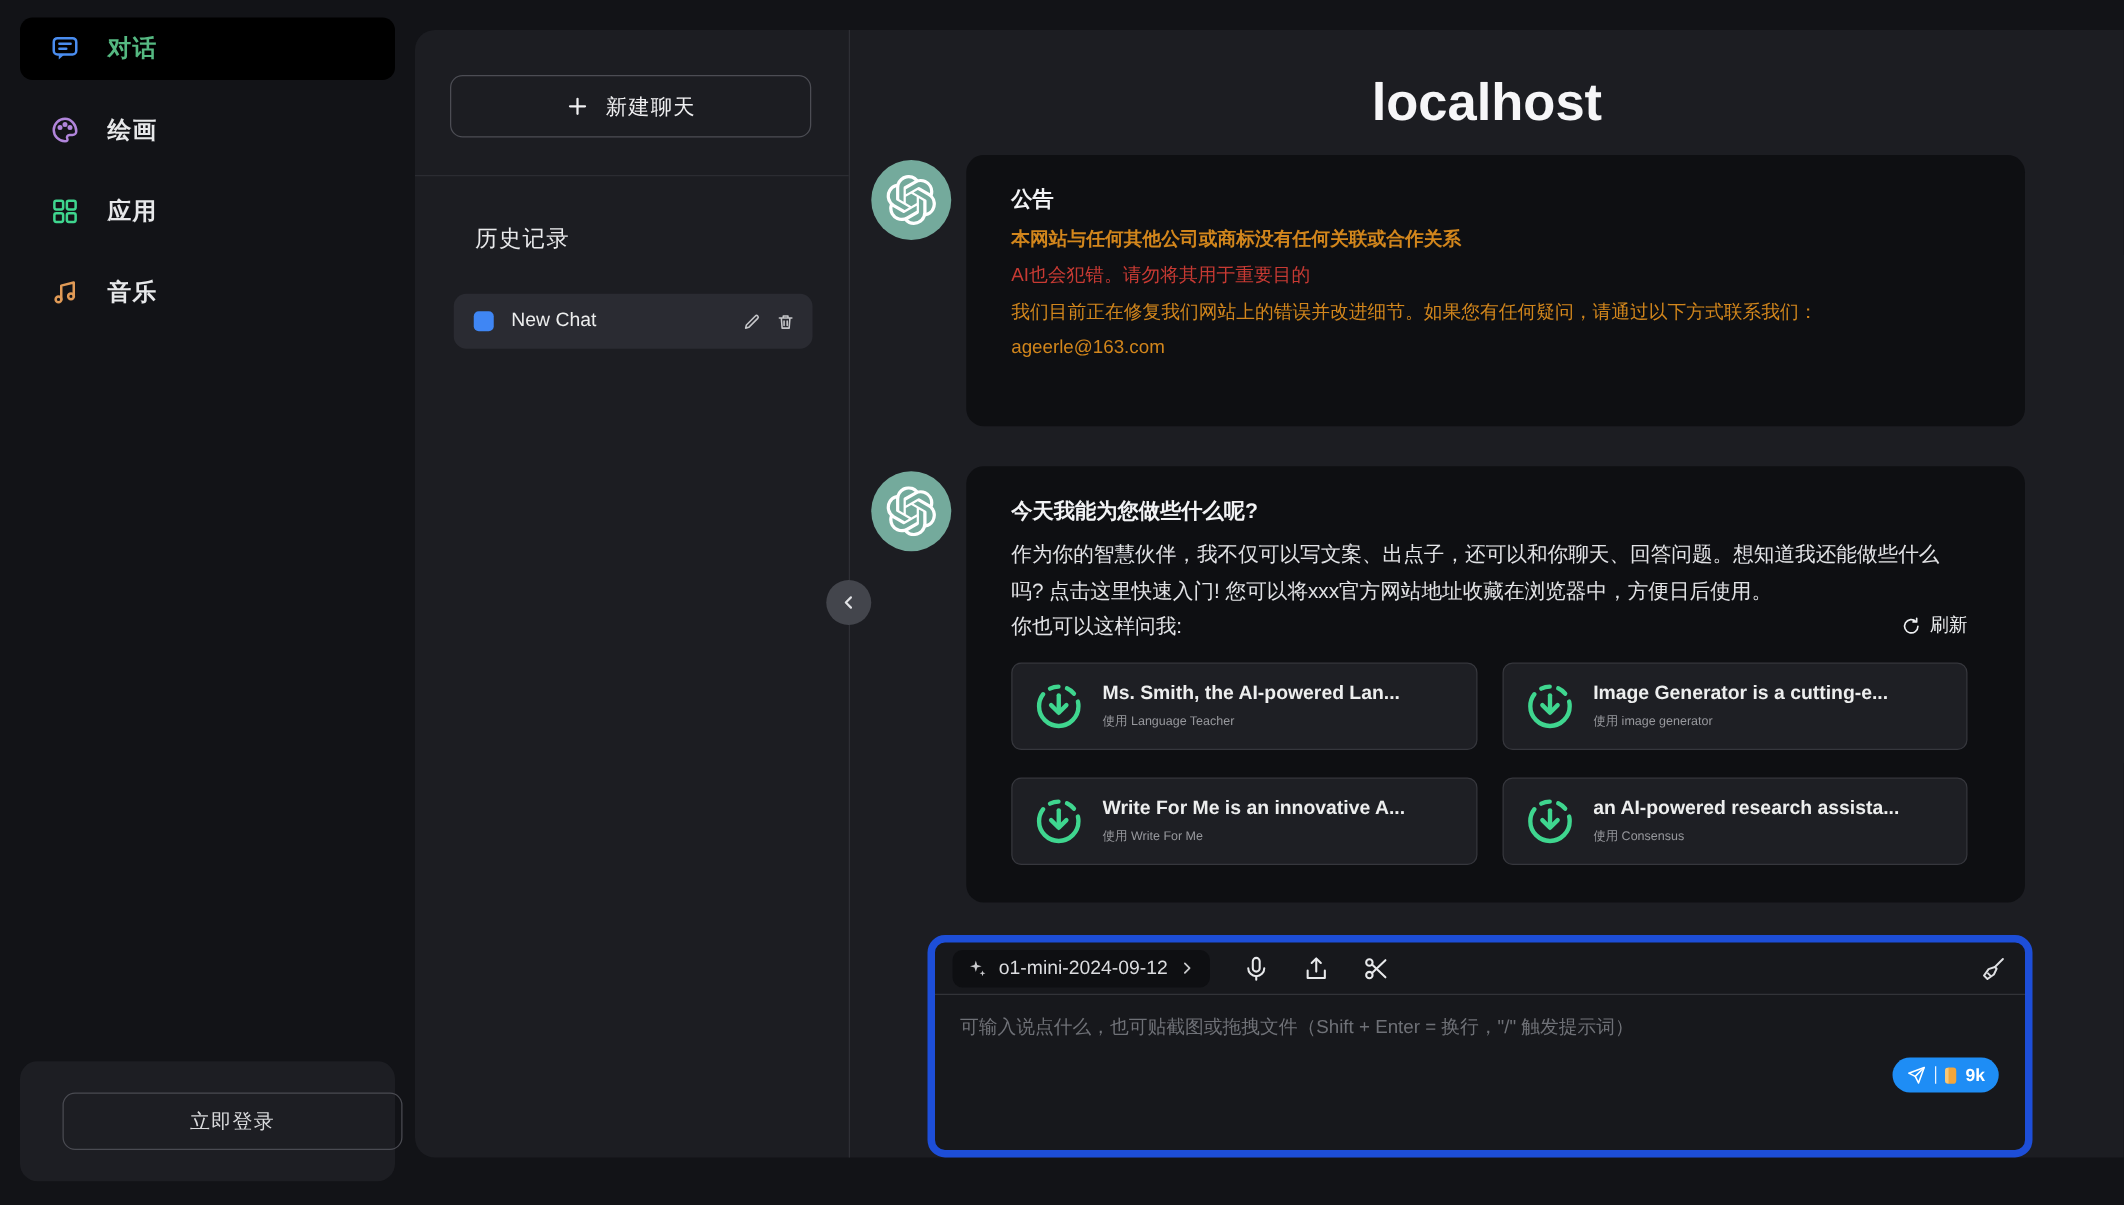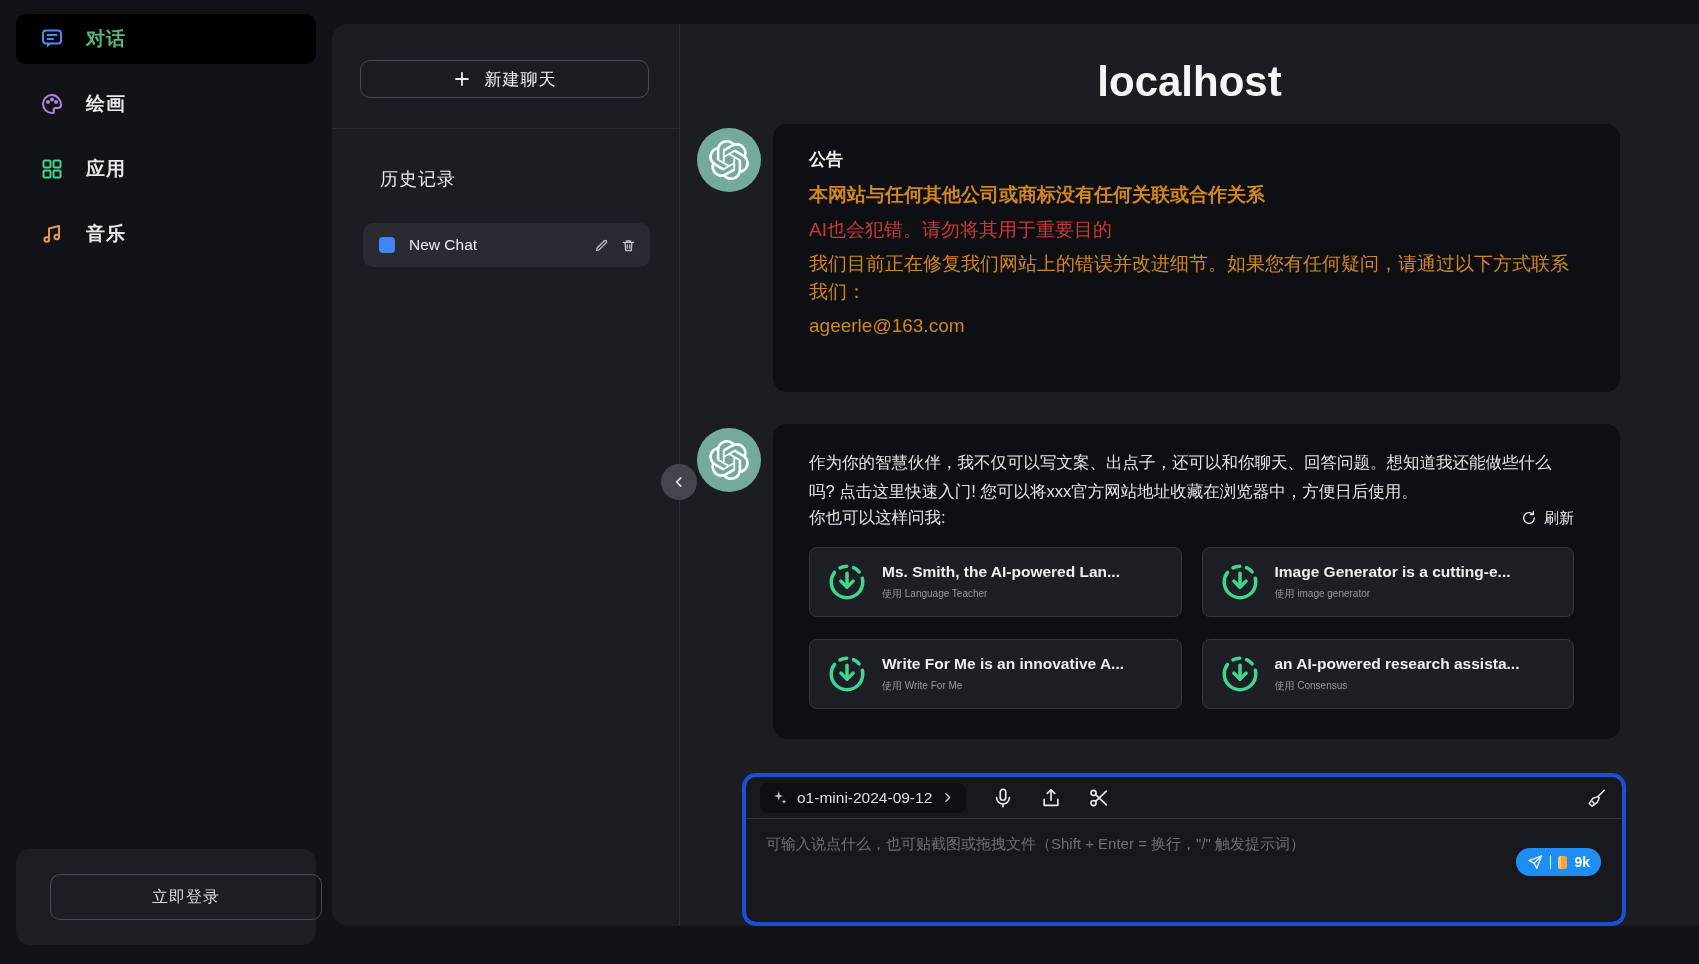--- a/index.html
+++ b/index.html
@@ -43,21 +43,21 @@
   }
 
   
   .chatlist {
     width: 348px; flex: 0 0 348px; height: 100%;
     border-right: 1px solid #2e2f35; position: relative;
     padding-top: 36px;
   }
   .newchat-btn {
     display: flex; align-items: center; justify-content: center; gap: 14px;
-    margin: 0 30px 0 28px; height: 38px;
+    margin: 0 30px 0 28px; height: 50px;
     border: 1px solid #4c4d54; border-radius: 10px; background: transparent;
     color: #f0f0f2; font-size: 17px; cursor: pointer; font-family: inherit;
     width: calc(100% - 58px); letter-spacing: 1px;
   }
   .chatlist-divider { border-bottom: 1px solid #2b2c32; margin-top: 30px; }
   .history-title { font-size: 18px; color: #e9eaec; margin: 38px 0 0 48px; letter-spacing: 1px; }
   .history-item {
     display: flex; align-items: center; gap: 14px;
     margin: 32px 29px 0 31px; height: 44px; padding: 0 14px 0 16px;
     background: #2a2b32; border-radius: 10px; cursor: pointer;
@@ -87,21 +87,21 @@
     width: 64px; height: 64px; border-radius: 50%; background: #74aa9c;
     flex: 0 0 64px; display: flex; align-items: center; justify-content: center;
     margin-top: 4px;
   }
   .avatar svg { width: 40px; height: 40px; }
   .bubble {
     flex: 1; background: #0e0f12; border-radius: 14px;
     padding: 24px 46px 30px 36px; min-width: 0;
   }
   .bubble h3 { font-size: 17px; font-weight: 700; color: #f2f3f5; margin-bottom: 10px; }
-  .ann-line { font-size: 19px; line-height: 1.45; margin-top: 7px; }
+  .ann-line { font-size: 15px; line-height: 1.45; margin-top: 7px; }
   .ann-bold   { color: #d2861c; font-weight: 700; }
   .ann-red    { color: #c73a33; }
   .ann-orange { color: #d2861c; }
   .ann-link   { color: #d2861c; text-decoration: none; cursor: pointer; display: inline-block; }
   .ann-pad { height: 22px; }
 
   .asst-body { font-size: 16.5px; line-height: 1.75; color: #e2e3e6; }
   .ask-row { display: flex; align-items: center; justify-content: space-between; margin-top: 2px; }
   .ask-text { font-size: 16.5px; color: #e2e3e6; }
   .refresh-btn {
@@ -116,22 +116,22 @@
     padding: 13px 16px; display: flex; align-items: center; gap: 14px;
     cursor: pointer; min-width: 0;
   }
   .sugg-card .gicon { flex: 0 0 42px; width: 42px; height: 42px; }
   .sugg-meta { min-width: 0; }
   .sugg-title { font-size: 15.5px; font-weight: 700; color: #edeeee; white-space: nowrap; overflow: hidden; }
   .sugg-sub   { font-size: 10px; color: #97989d; margin-top: 6px; white-space: nowrap; overflow: hidden; }
 
   
   .composer {
-    position: absolute; left: 62px; right: 73px; bottom: 0; height: 153px;
-    border: 4px solid #1d4ed8; border-radius: 14px; background: #17181c;
+    position: absolute; left: 62px; right: 73px; bottom: 0; height: 178px;
+    border: 6px solid #1d4ed8; border-radius: 14px; background: #17181c;
   }
   .comp-toolbar {
     height: 42px; display: flex; align-items: center; gap: 26px;
     padding: 0 14px; border-bottom: 1px solid #323338;
   }
   .model-pill {
     display: flex; align-items: center; gap: 9px;
     background: #0e0f12; border-radius: 8px; height: 30px; padding: 0 12px;
     cursor: pointer; border: none; font-family: inherit;
   }
@@ -267,20 +267,21 @@
         </div>
       </div>
 
       <div class="msg-row">
         <div class="avatar">
           <svg viewBox="0 0 24 24" fill="#ffffff">
             <path d="M22.2819 9.8211a5.9847 5.9847 0 0 0-.5157-4.9108 6.0462 6.0462 0 0 0-6.5098-2.9A6.0651 6.0651 0 0 0 4.9807 4.1818a5.9847 5.9847 0 0 0-3.9977 2.9 6.0462 6.0462 0 0 0 .7427 7.0966 5.98 5.98 0 0 0 .511 4.9107 6.051 6.051 0 0 0 6.5146 2.9001A5.9847 5.9847 0 0 0 13.2599 24a6.0557 6.0557 0 0 0 5.7718-4.2058 5.9894 5.9894 0 0 0 3.9977-2.9001 6.0557 6.0557 0 0 0-.7475-7.073zm-9.022 12.6081a4.4755 4.4755 0 0 1-2.8764-1.0408l.1419-.0804 4.7783-2.7582a.7948.7948 0 0 0 .3927-.6813v-6.7371l2.02 1.1686a.071.071 0 0 1 .038.0615v5.5826a4.504 4.504 0 0 1-4.4945 4.4851zm-9.6607-4.1254a4.4708 4.4708 0 0 1-.5346-3.0137l.142.0852 4.783 2.7582a.7712.7712 0 0 0 .7806 0l5.8428-3.3685v2.3324a.0804.0804 0 0 1-.0332.0615L9.74 19.9502a4.4992 4.4992 0 0 1-6.1408-1.6464zM2.3408 7.8956a4.485 4.485 0 0 1 2.3655-1.9728V11.6a.7664.7664 0 0 0 .3879.6765l5.8144 3.3543-2.0201 1.1685a.0757.0757 0 0 1-.071 0l-4.8303-2.7865A4.504 4.504 0 0 1 2.3408 7.8956zm16.5963 3.8558L13.1038 8.364 15.1192 7.2a.0757.0757 0 0 1 .071 0l4.8303 2.7913a4.4944 4.4944 0 0 1-.6765 8.1042v-5.6772a.79.79 0 0 0-.407-.667zm2.0107-3.0231l-.142-.0852-4.7735-2.7818a.7759.7759 0 0 0-.7854 0L9.409 9.2297V6.8974a.0662.0662 0 0 1 .0284-.0615l4.8303-2.7866a4.4992 4.4992 0 0 1 6.6802 4.66zM8.3065 12.863l-2.02-1.1638a.0804.0804 0 0 1-.038-.0567V6.0742a4.4992 4.4992 0 0 1 7.3757-3.4537l-.142.0805L8.704 5.459a.7948.7948 0 0 0-.3927.6813zm1.0976-2.3654l2.602-1.4998 2.6069 1.4998v2.9994l-2.5974 1.4997-2.6067-1.4997z"></path>
           </svg>
         </div>
         <div class="bubble">
+          <h3>今天我能为您做些什么呢?</h3>
           <div class="asst-body">作为你的智慧伙伴，我不仅可以写文案、出点子，还可以和你聊天、回答问题。想知道我还能做些什么吗? 点击这里快速入门! 您可以将xxx官方网站地址收藏在浏览器中，方便日后使用。</div>
           <div class="ask-row">
             <span class="ask-text">你也可以这样问我:</span>
             <button class="refresh-btn">
               <svg width="16" height="16" viewBox="0 0 24 24" fill="none" stroke="#eef0f2" stroke-width="2" stroke-linecap="round" stroke-linejoin="round">
                 <path d="M20 12a8 8 0 1 1-2.34-5.66"></path>
                 <polyline points="18.5 2.5 18.5 6.8 14.2 6.8"></polyline>
               </svg>
               <span>刷新</span>
             </button>

